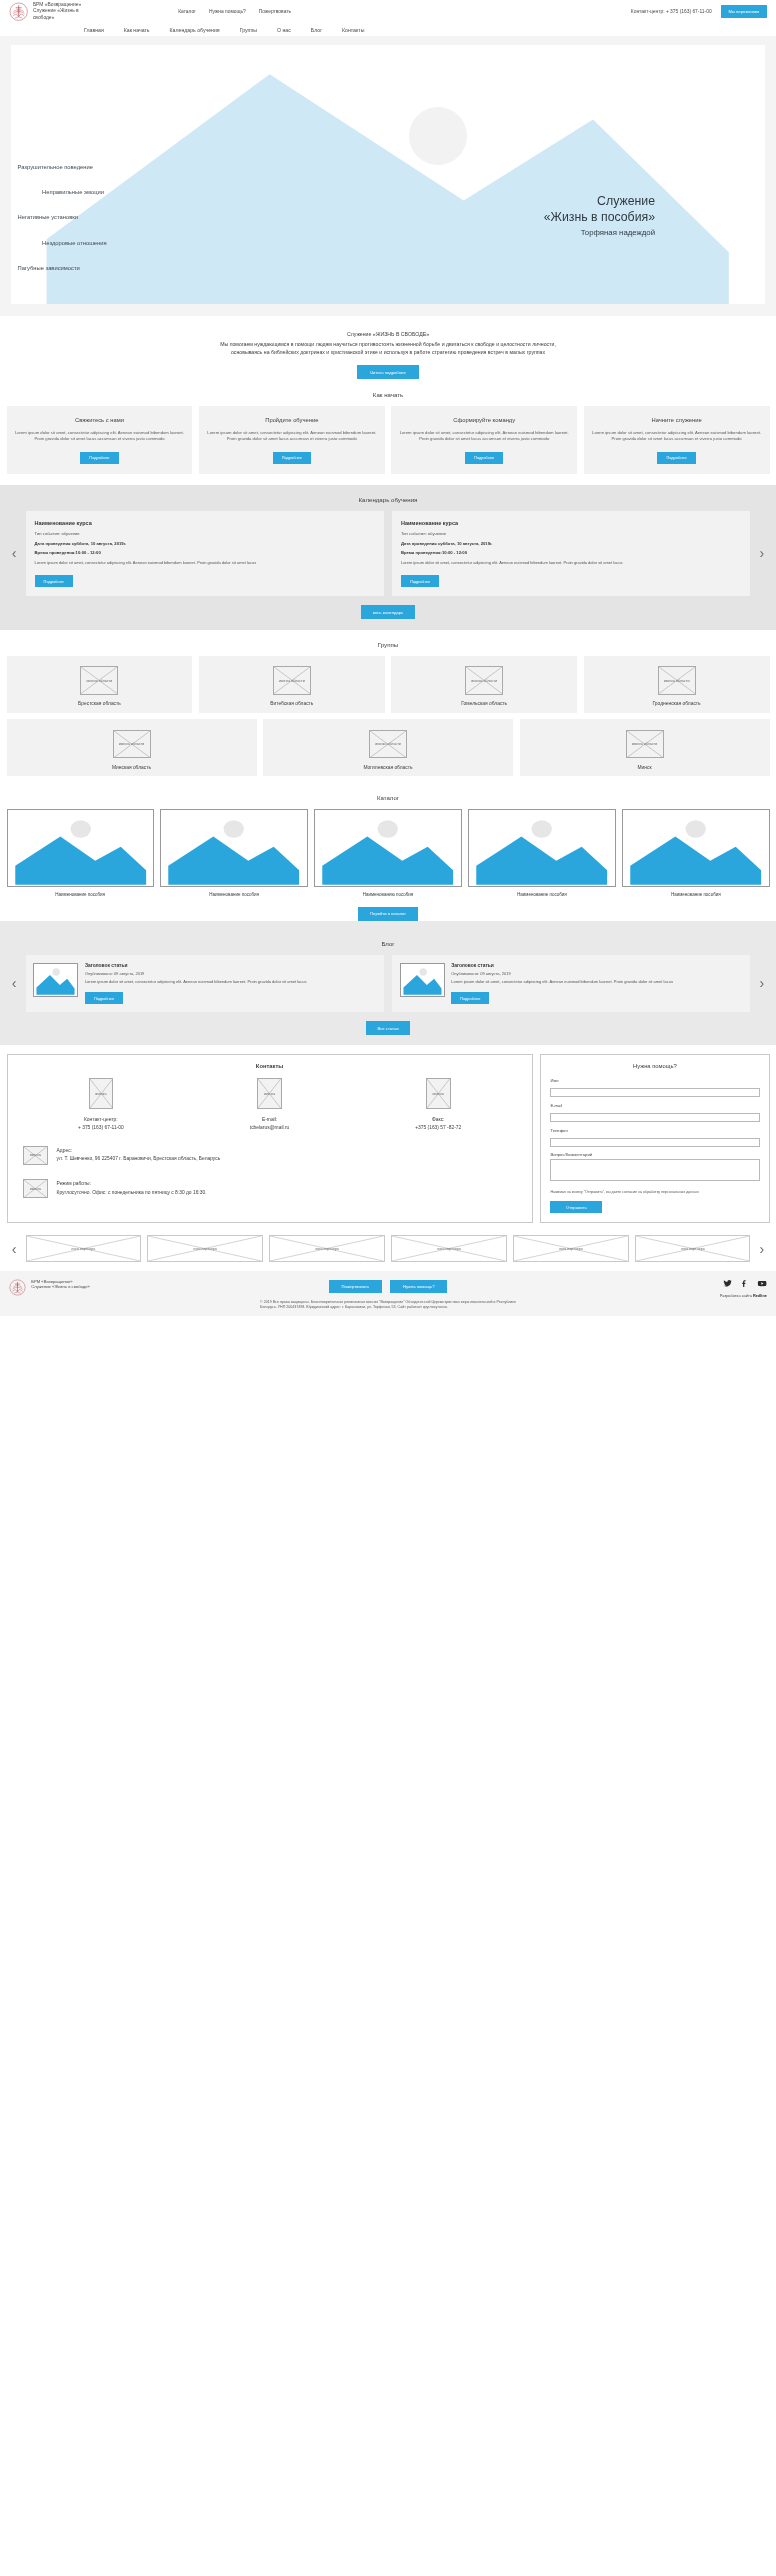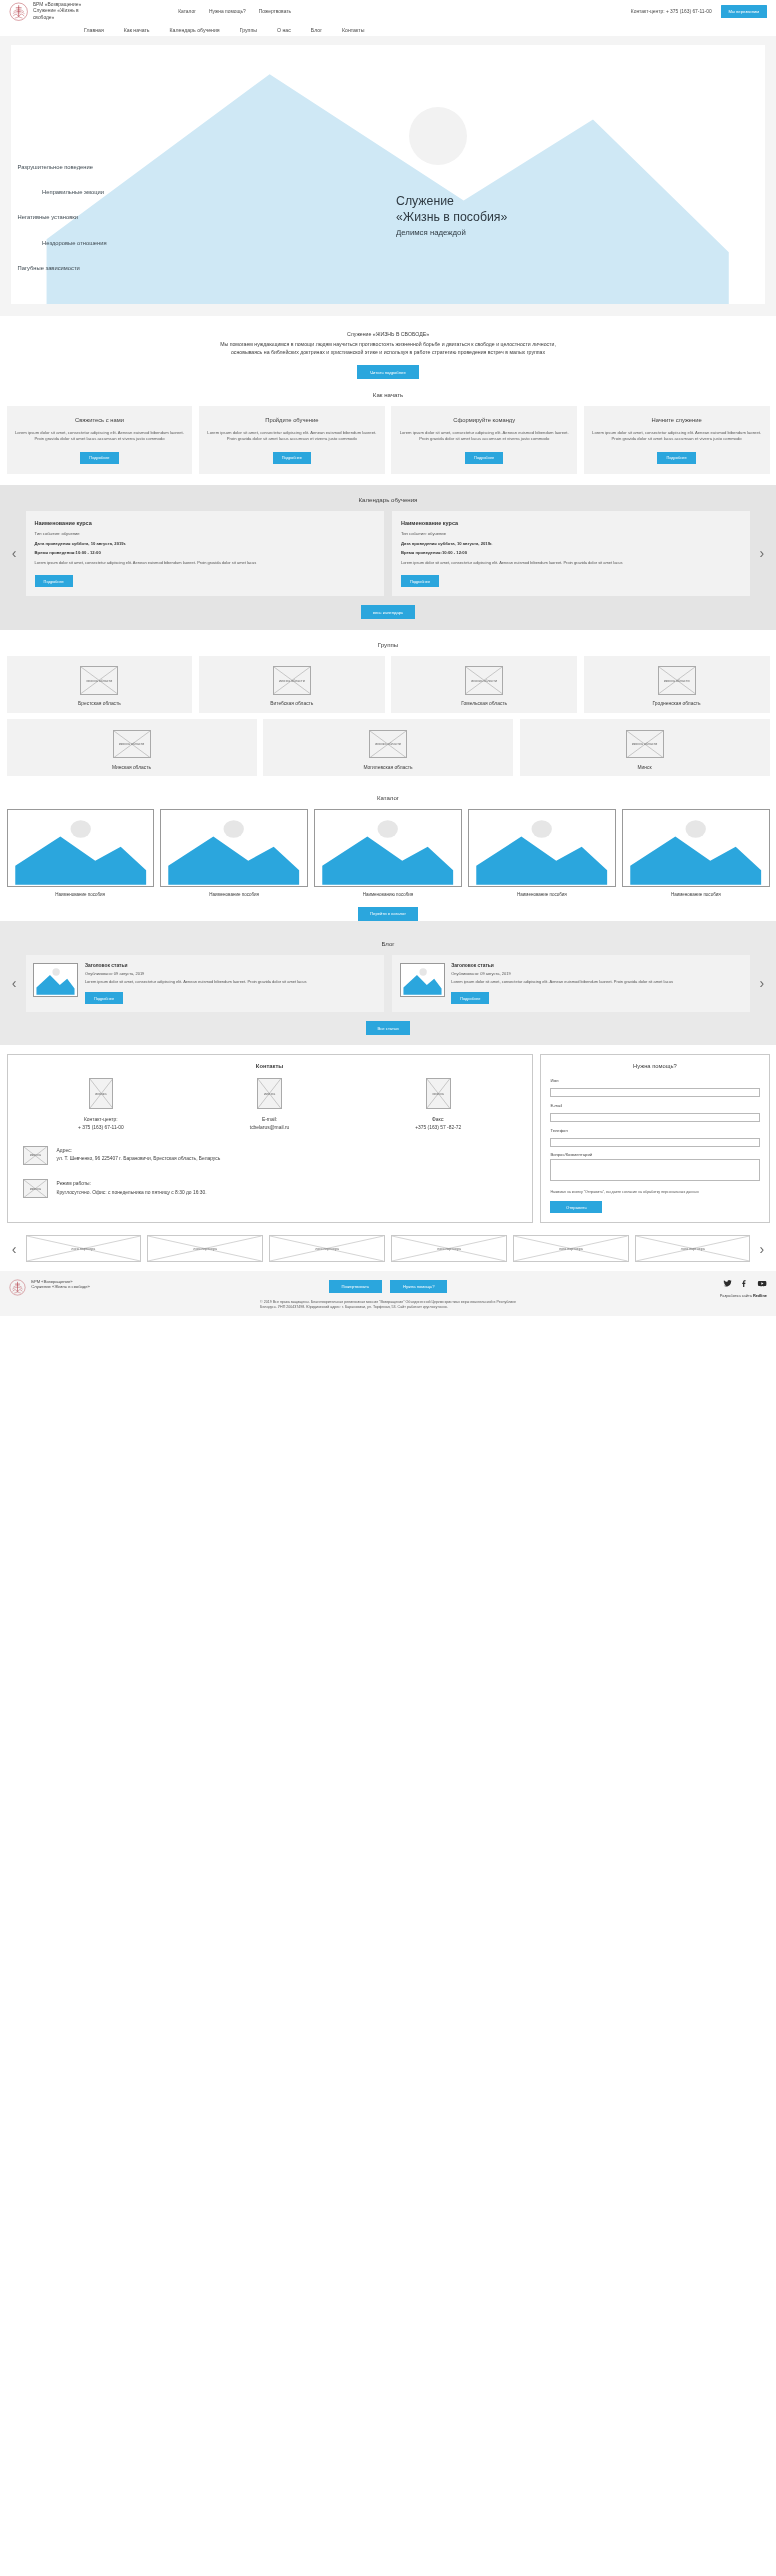--- a/index.html
+++ b/index.html
@@ -65,21 +65,21 @@
   .hero-list {
     position: absolute; left: 6.5px; top: 120px;
     font-size: 5.8px; color: #3f4a52; line-height: 1;
     width: 272px;
   }
   .hero-list li { list-style: none; margin-bottom: 19.4px; white-space: nowrap; }
   .hero-list li:nth-child(2) { margin-left: 24.6px; }
   .hero-list li:nth-child(4) { margin-left: 24.6px; }
   .hero-title {
     position: absolute; left: 385px; top: 149px; width: 259px;
-    text-align: left; color: #2f3a42;
+    text-align: right; color: #2f3a42;
   }
   .hero-title .l1 { font-size: 12.3px; line-height: 15.5px; }
   .hero-title .l2 { font-size: 12.3px; line-height: 15.5px; }
   .hero-title .l3 { font-size: 7.8px; line-height: 13px; margin-top: 0.6px; }
 
   
   .mission { padding: 15.5px 0 0 0; text-align: center; background: #fff; }
   .mission h2 { font-size: 5.2px; font-weight: normal; color: #3c3c3c; margin-bottom: 3.2px; }
   .mission p { font-size: 5.2px; line-height: 8px; color: #3c3c3c; max-width: 750px; margin: 0 auto; }
   .btn-read { font-size: 4.2px; padding: 4.5px 13px; margin-top: 9px; display: inline-block; }
@@ -249,21 +249,21 @@
       <ul class="hero-list">
         <li>Разрушительное поведение</li>
         <li>Неправильные эмоции</li>
         <li>Негативные установки</li>
         <li>Нездоровые отношения</li>
         <li>Пагубные зависимости</li>
       </ul>
       <div class="hero-title">
         <div class="l1">Служение</div>
         <div class="l2">«Жизнь в пособия»</div>
-        <div class="l3">Делимся надеждой</div>
+        <div class="l3">Торфяная надеждой</div>
       </div>
     </div>
   </div>
 
   <section class="mission">
     <h2>Служение «ЖИЗНЬ В СВОБОДЕ»</h2>
     <p>Мы помогаем нуждающимся в помощи людям научиться противостоять жизненной борьбе и двигаться к свободе и целостности личности,</p>
     <p>основываясь на библейских доктринах и христианской этике и используя в работе стратегию проведения встреч в малых группах</p>
     <button class="btn-blue btn-read">Читать подробнее</button>
   </section>

